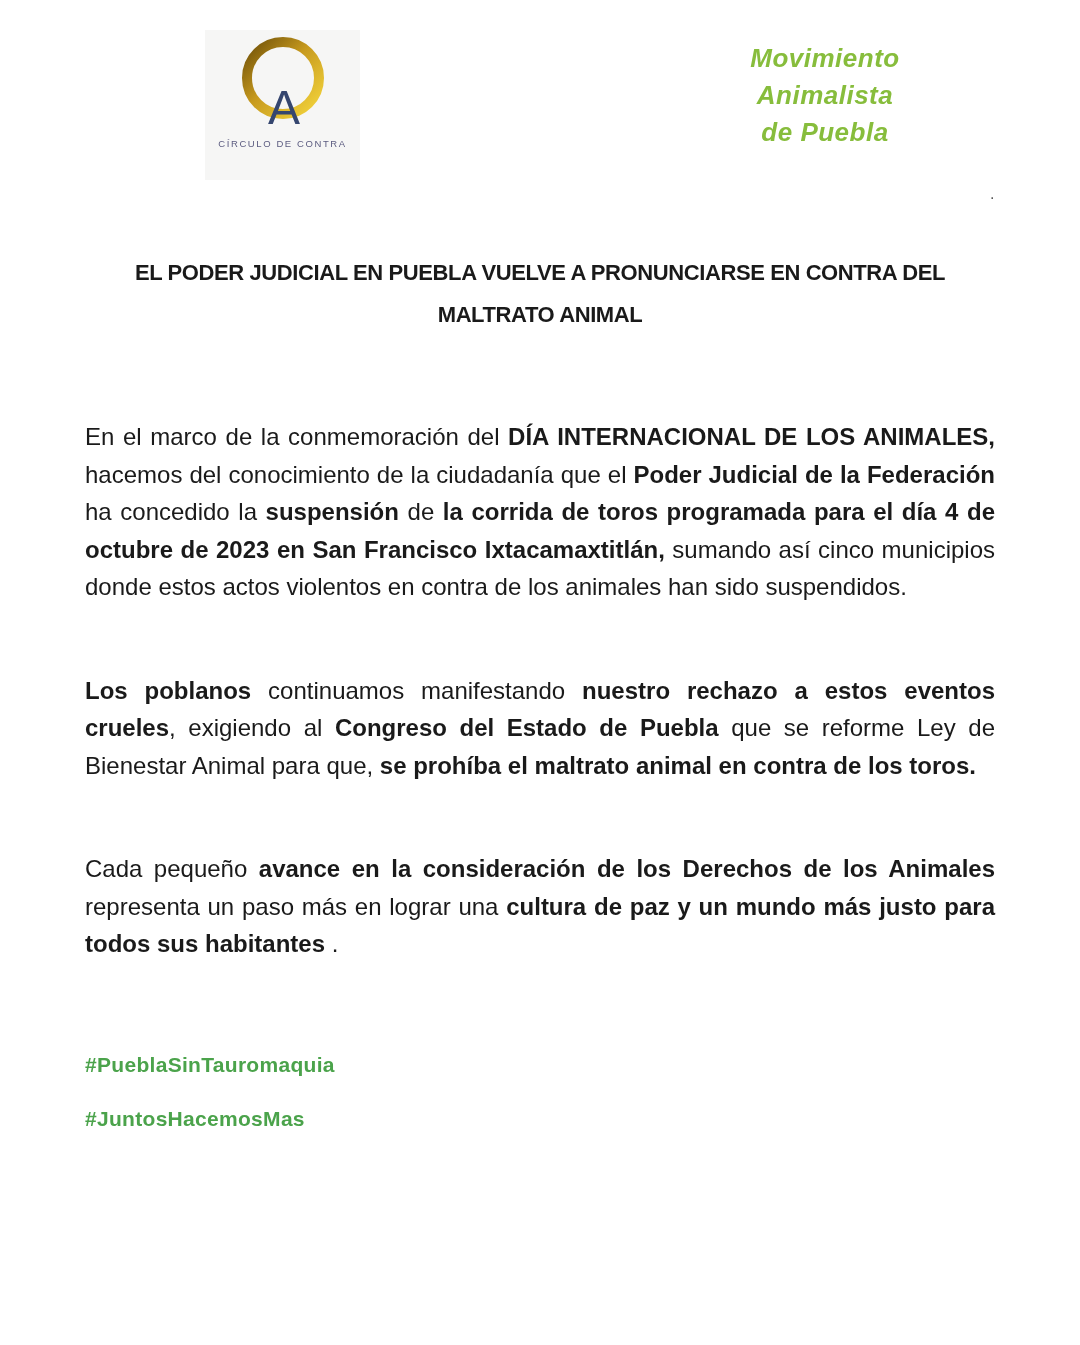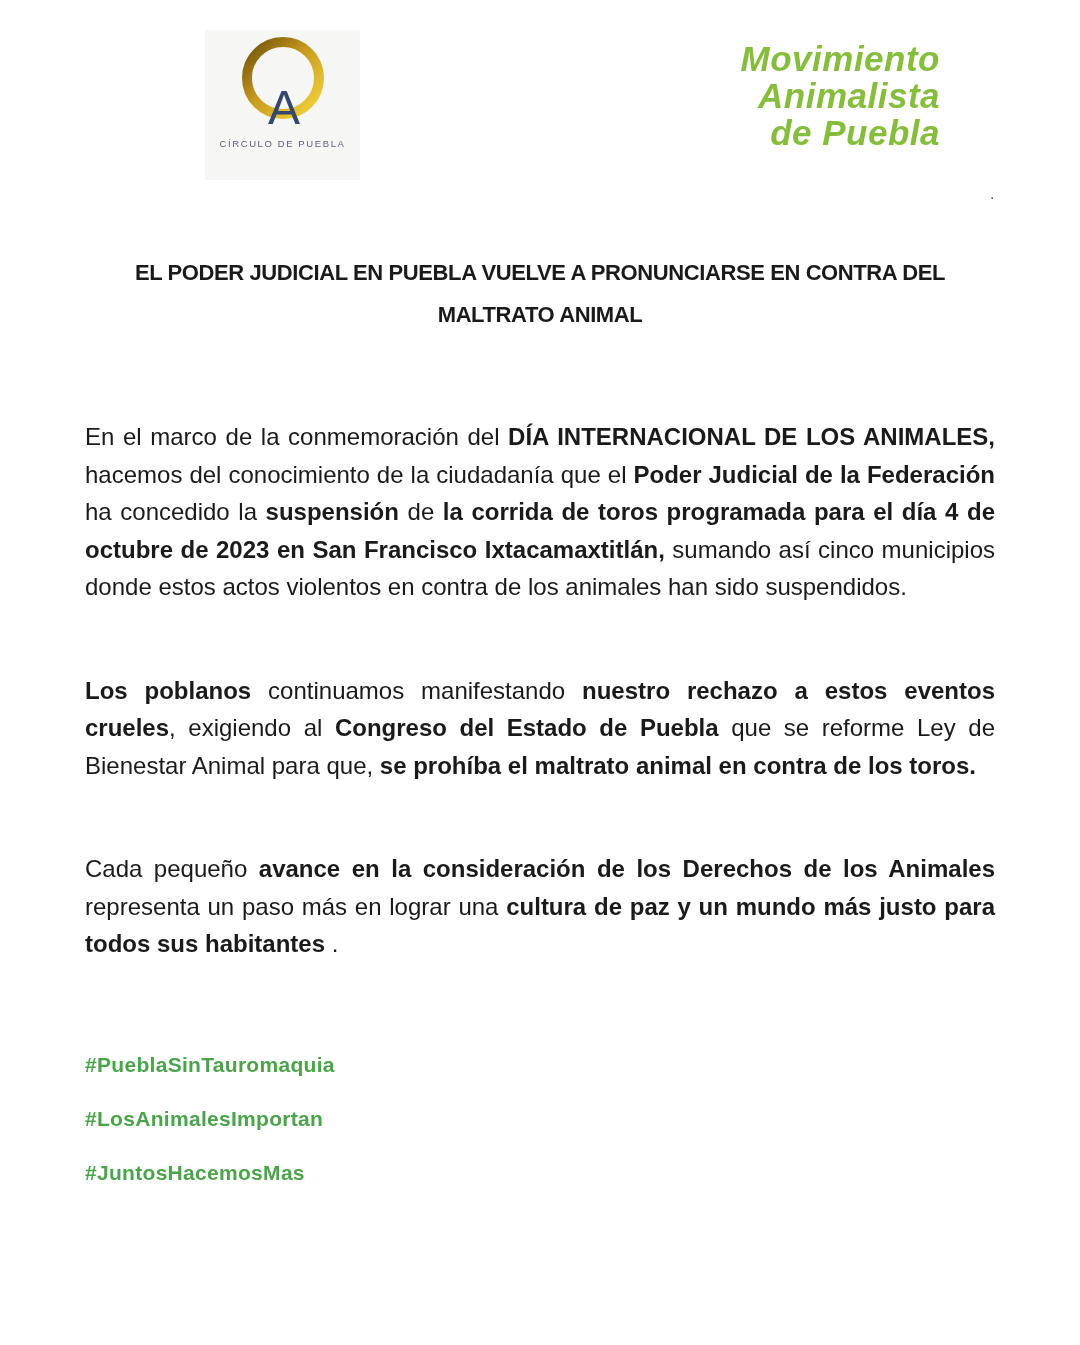--- a/index.html
+++ b/index.html
@@ -21,23 +21,23 @@
   .logo-box svg{display:block;margin-top:6px;}
   .logo-caption{
     margin-top:2px;
     font-size:9.5px;
     letter-spacing:1.6px;
     color:#5c5c80;
     white-space:nowrap;
   }
   .right-logo{
     position:absolute;left:710px;top:40px;width:230px;
-    text-align:right;
+    text-align:center;
     font-weight:bold;font-style:italic;
-    font-size:35px;line-height:37px;
+    font-size:26px;line-height:37px;
     letter-spacing:0.5px;
     color:var(--logo-green,#87BD3C);
     white-space:nowrap;
   }
   .stray-dot{
     position:absolute;left:990px;top:185px;
     font-size:16px;color:#555555;
   }
   
   .doc-title{
@@ -84,21 +84,21 @@
       <defs>
         <linearGradient id="goldGrad" x1="0" y1="0" x2="1" y2="1">
           <stop offset="0" stop-color="#6E4F08"></stop>
           <stop offset="0.45" stop-color="#C79A1E"></stop>
           <stop offset="1" stop-color="#F5D63D"></stop>
         </linearGradient>
       </defs>
       <circle cx="50" cy="42" r="36" fill="none" stroke="url(#goldGrad)" stroke-width="10"></circle>
       <text x="51" y="88" text-anchor="middle" font-family="Liberation Sans, sans-serif" font-size="48" fill="#35466F">A</text>
     </svg>
-    <div class="logo-caption">CÍRCULO DE PUEBLA</div>
+    <div class="logo-caption">CÍRCULO DE CONTRA</div>
   </div>
 
   <div class="right-logo">
       <div>Movimiento</div>
       <div>Animalista</div>
       <div>de Puebla</div>
     </div>
 
   <span class="stray-dot">.</span>
 
@@ -108,17 +108,16 @@
     </h1>
 
   <section class="content">
       <p class="body-para"><span>En el marco de la conmemoración del </span><span class="b">DÍA INTERNACIONAL DE LOS ANIMALES,</span><span> hacemos del conocimiento de la ciudadanía que el </span><span class="b">Poder Judicial de la Federación</span><span> ha concedido la </span><span class="b">suspensión</span><span> de </span><span class="b">la corrida de toros programada para el día 4 de octubre de 2023 en San Francisco Ixtacamaxtitlán,</span><span> sumando así cinco municipios donde estos actos violentos en contra de los animales han sido suspendidos.</span></p>
       <p class="body-para"><span class="b">Los poblanos</span><span> continuamos manifestando </span><span class="b">nuestro rechazo a estos eventos crueles</span><span>, exigiendo al </span><span class="b">Congreso del Estado de Puebla</span><span> que se reforme Ley de Bienestar Animal para que, </span><span class="b">se prohíba el maltrato animal en contra de los toros.</span></p>
       <p class="body-para"><span>Cada pequeño </span><span class="b">avance en la consideración de los Derechos de los Animales</span><span> representa un paso más en lograr una </span><span class="b">cultura de paz y un mundo más justo para todos sus habitantes</span><span> .</span></p>
     </section>
 
   <section class="hashtags">
       <div class="hashtag">#PueblaSinTauromaquia</div>
-      <div class="hashtag">#LosAnimalesImportan</div>
       <div class="hashtag">#JuntosHacemosMas</div>
     </section>
 
 </div>
 
 </body></html>

